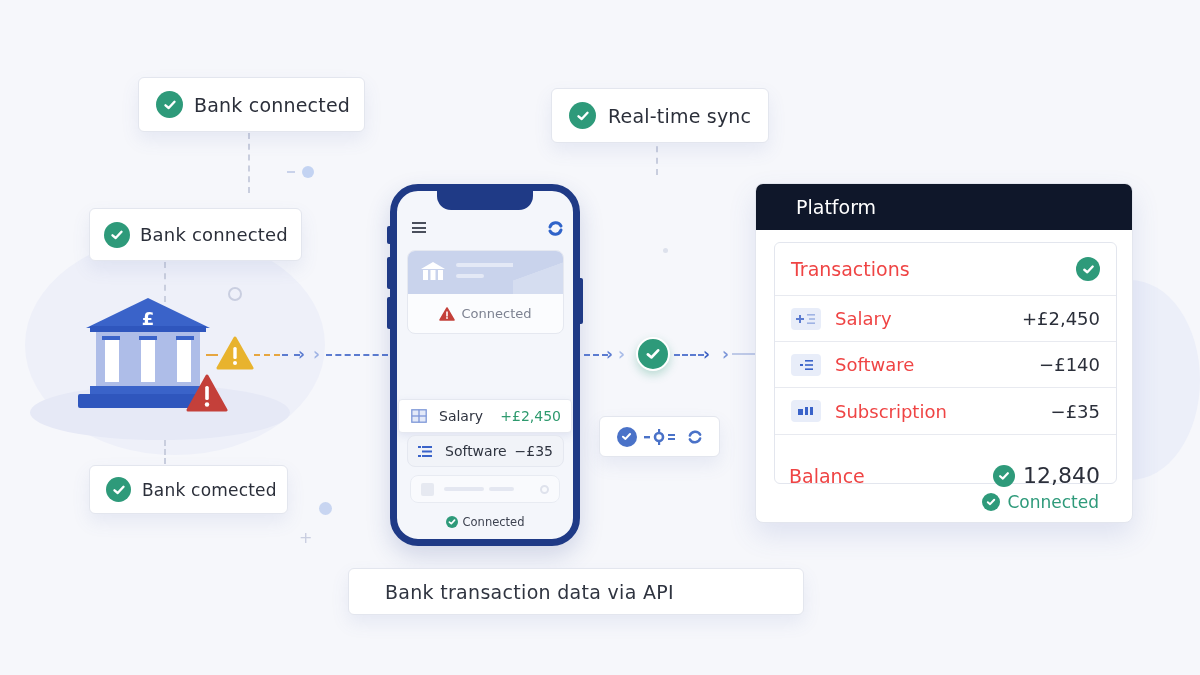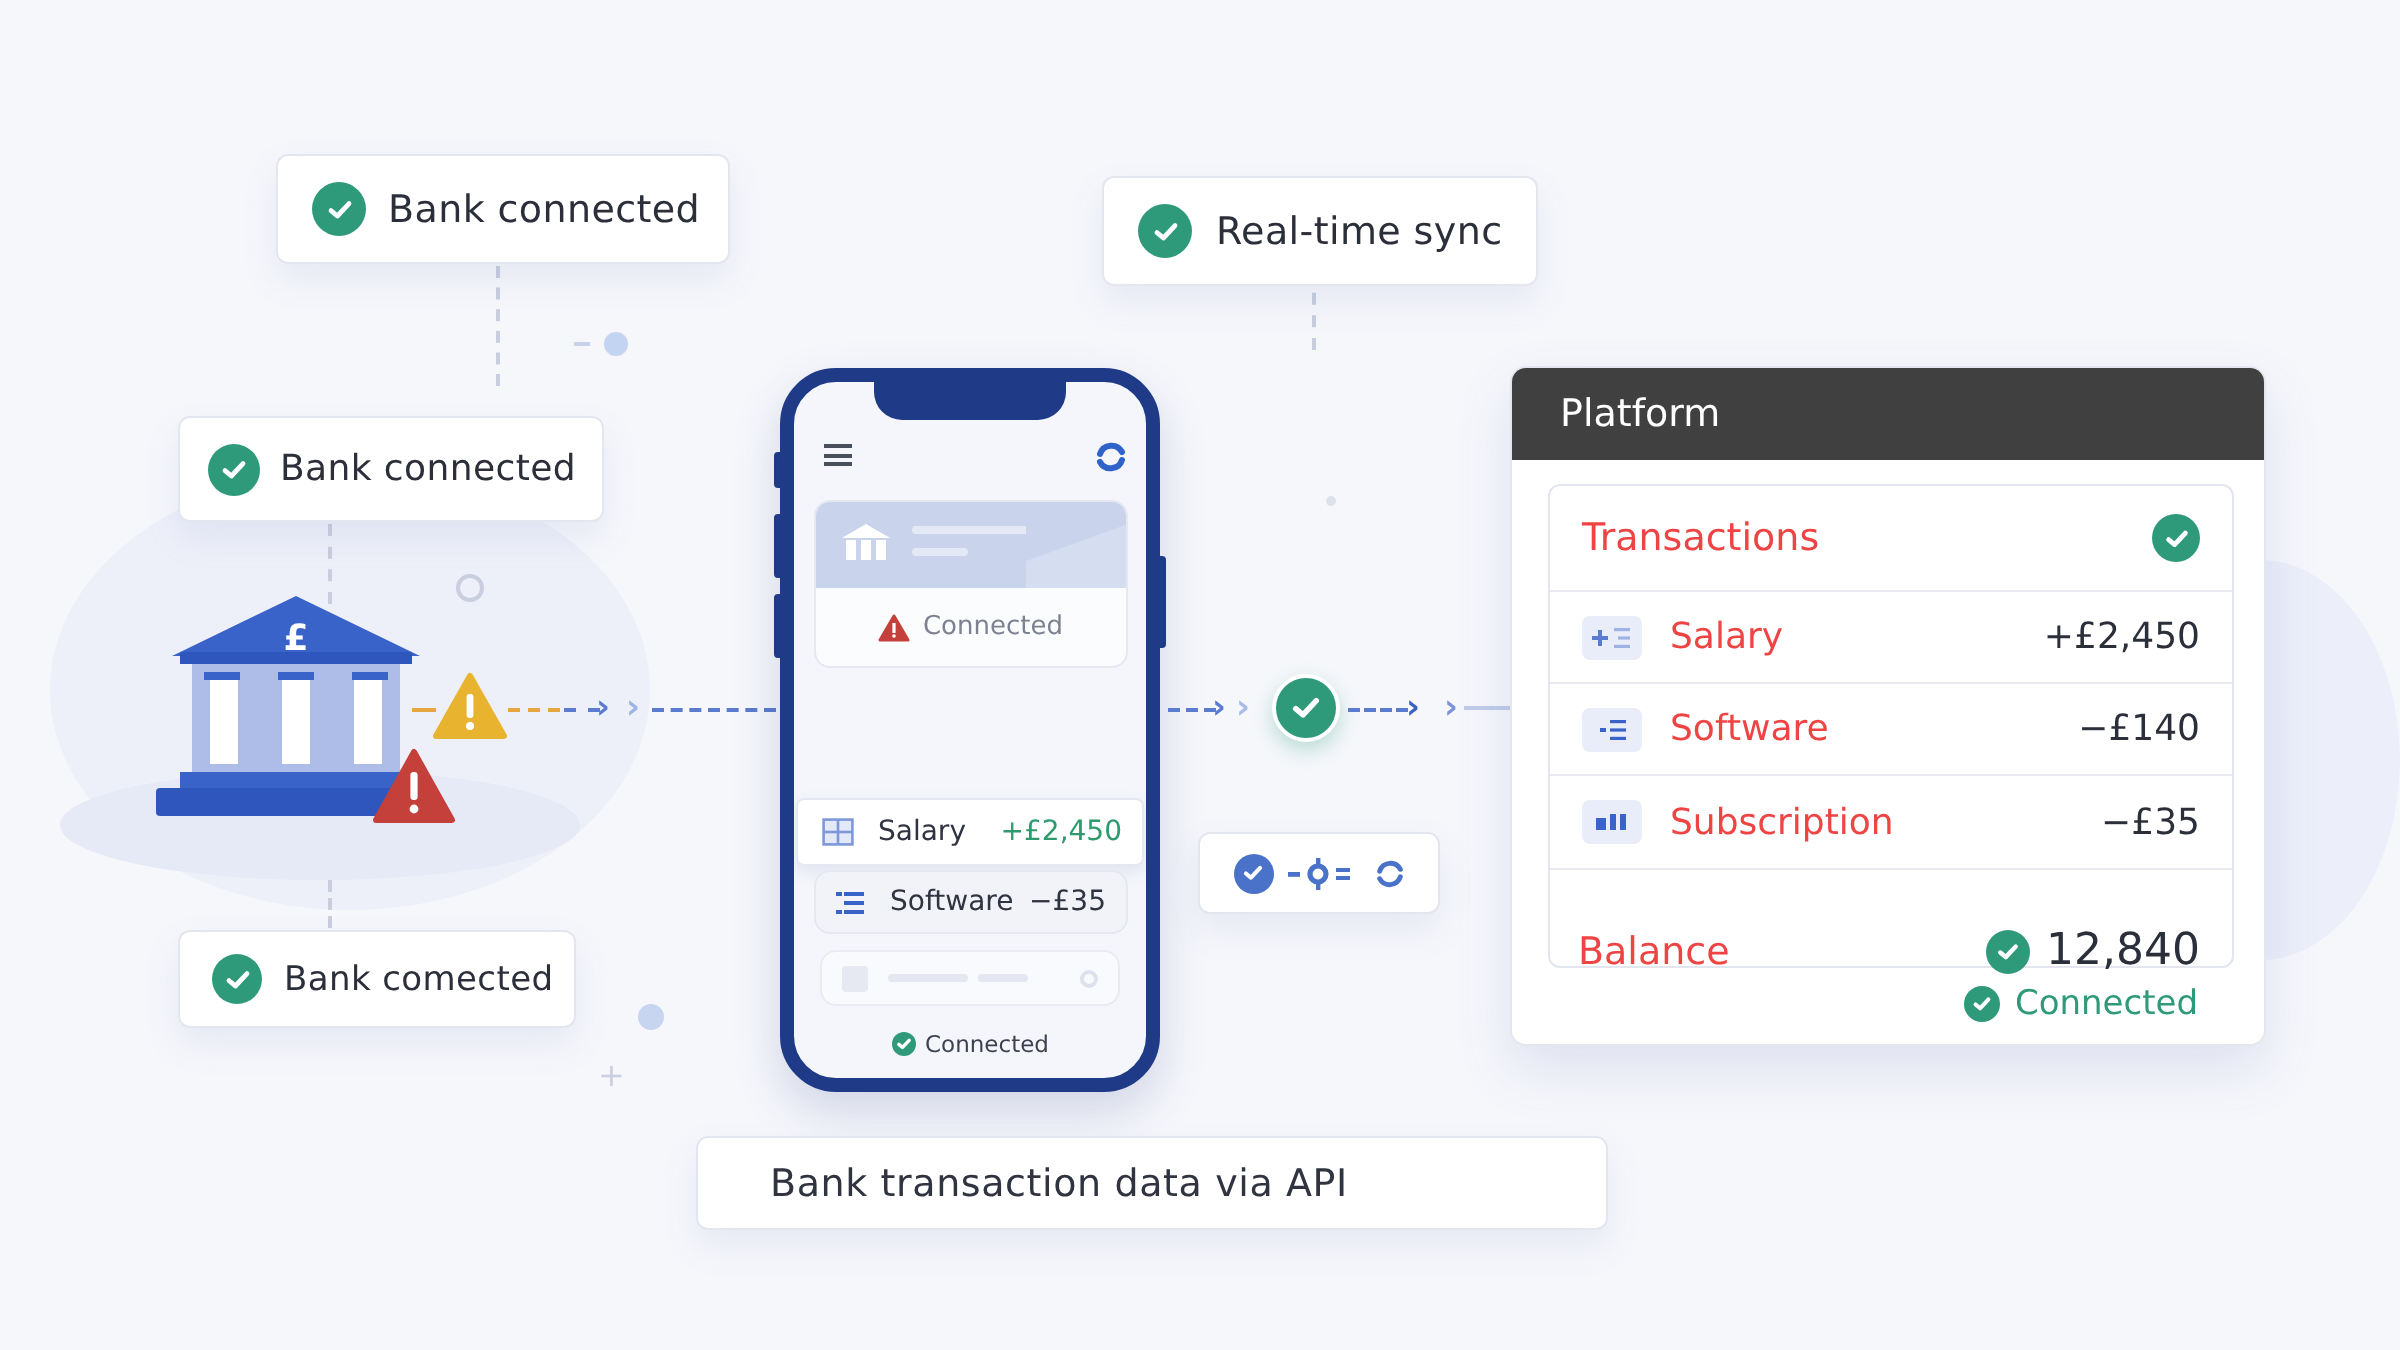--- a/index.html
+++ b/index.html
@@ -51,22 +51,22 @@
   .tx-row-amt { font-size: 14px; margin-left: auto; }
   .green { color: #2e9a6e; }
 
   
   .platform {
     position: absolute; left: 755px; top: 183px; width: 378px; height: 340px;
     background: #fff; border-radius: 8px; border: 1px solid #e3e6ee;
     box-shadow: 0 12px 28px rgba(80, 100, 180, 0.14); overflow: hidden;
   }
   .platform-head {
-    height: 46px; background: #404040; color: #fff; font-size: 19px;
-    display: flex; align-items: center; padding-left: 24px;
+    height: 46px; background: #0f172a; color: #fff; font-size: 19px;
+    display: flex; align-items: center; padding-left: 40px;
   }
   .tx-table {
     position: absolute; left: 18px; top: 58px; width: 343px; height: 242px;
     border: 1px solid #e3e6ee; border-radius: 6px; background: #fff;
   }
   .tx-table-row {
     position: absolute; left: 0; right: 0; display: flex; align-items: center;
     border-bottom: 1px solid #e8eaf0; padding: 0 16px 0 16px;
   }
   .tx-table-row:last-child { border-bottom: none; }

